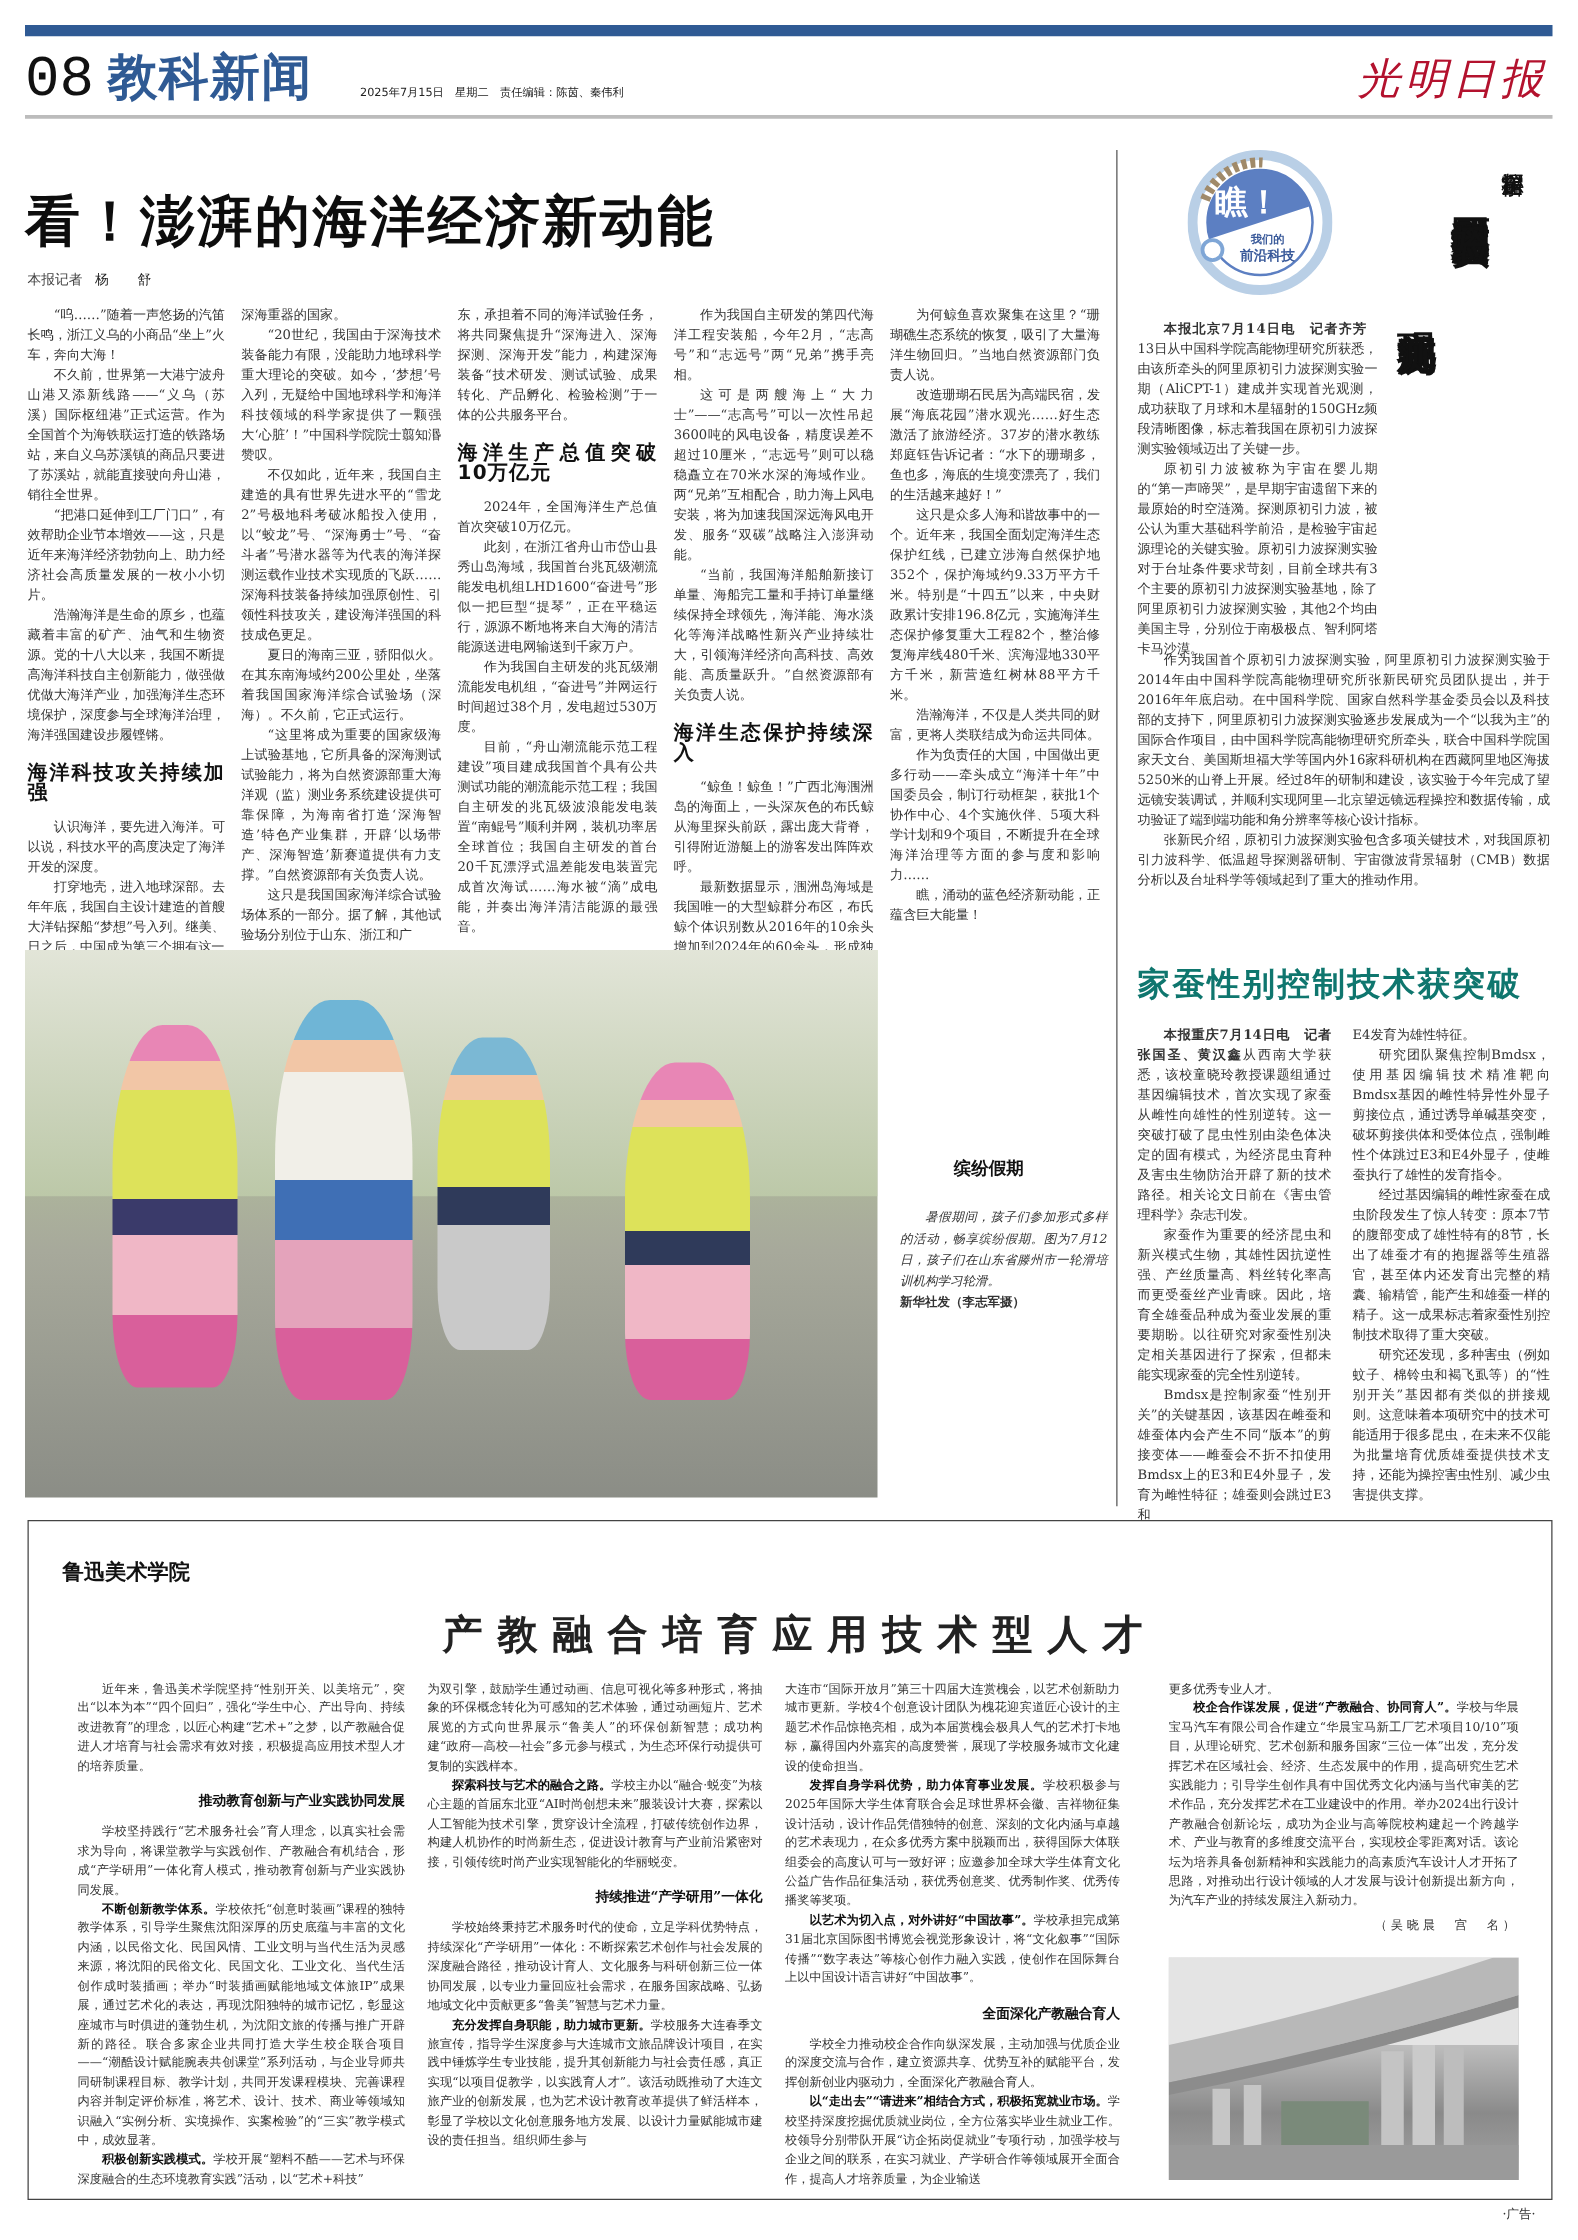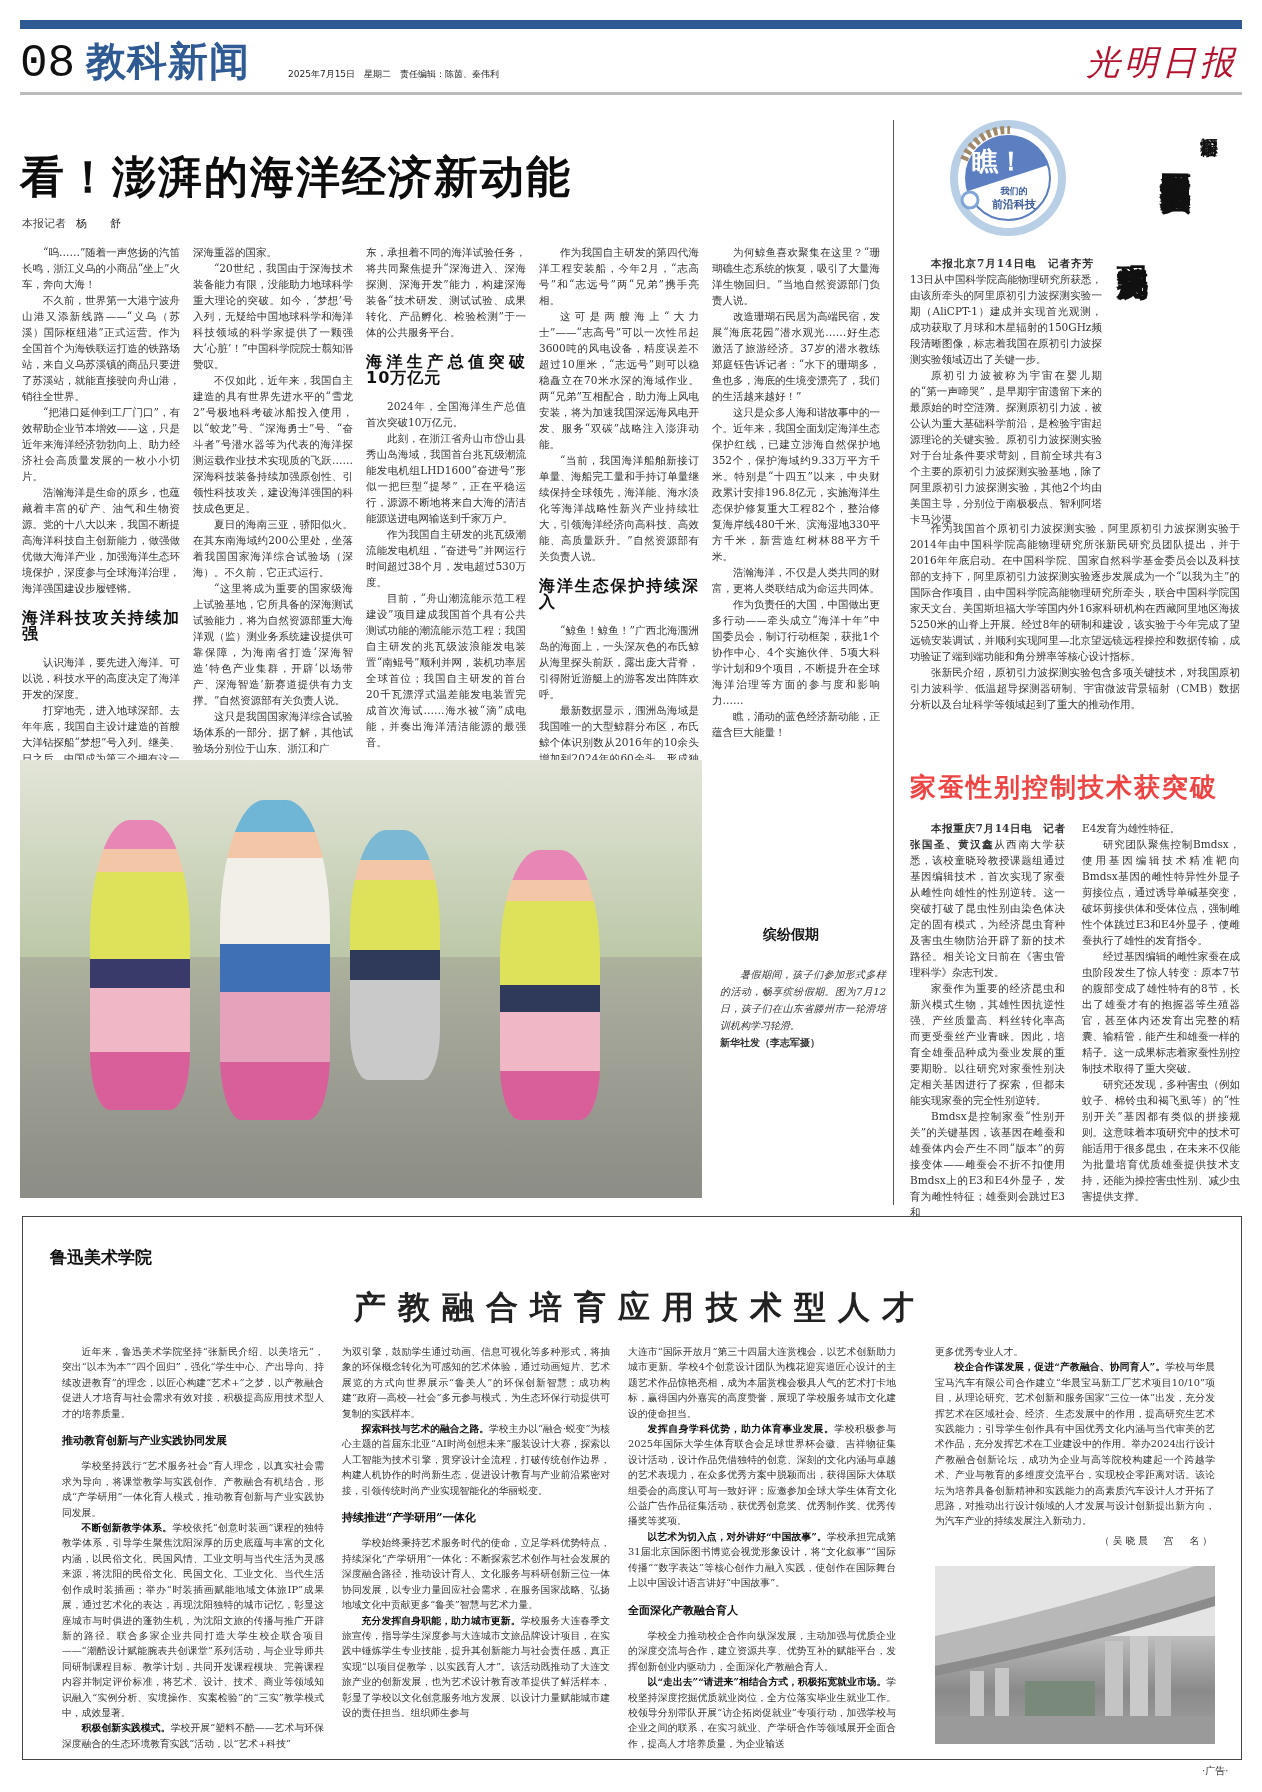--- a/index.html
+++ b/index.html
@@ -16,33 +16,33 @@
 .byline b{font-weight:normal;margin-left:10px;letter-spacing:6px;color:#222}
 .col{position:absolute;font-size:10.5px;line-height:16px;text-align:justify;color:#333}
 .col p{text-indent:2em}
 .col h3{font-family:"DejaVu Sans",sans-serif;font-size:16px;font-weight:bold;color:#111;margin:14px 0 12px;text-indent:0;letter-spacing:1px}
 .vrule{position:absolute;left:893px;top:120px;width:1px;height:1085px;background:#555}
 .badge{position:absolute;left:950px;top:120px;width:116px;height:116px}
 .kicker{position:absolute;left:1197px;top:124px;writing-mode:vertical-rl;font-family:"DejaVu Sans",sans-serif;font-size:18px;color:#111}
 .vhead1{position:absolute;left:1155px;top:148px;writing-mode:vertical-rl;font-family:"DejaVu Sans",sans-serif;font-size:31px;font-weight:bold;color:#111;letter-spacing:1px}
 .vhead2{position:absolute;left:1112px;top:240px;writing-mode:vertical-rl;font-family:"DejaVu Sans",sans-serif;font-size:31px;font-weight:bold;color:#111;letter-spacing:1px}
 .lede-b{font-weight:bold;letter-spacing:1px}
-.silk-title{position:absolute;left:910px;top:770px;font-family:"DejaVu Serif",serif;font-size:26px;font-weight:bold;color:#ef4444;letter-spacing:2px}
+.silk-title{position:absolute;left:910px;top:770px;font-family:"DejaVu Serif",serif;font-size:26px;font-weight:bold;color:#0f766e;letter-spacing:2px}
 .photo{position:absolute;left:20px;top:760px;width:682px;height:438px;overflow:hidden;background:linear-gradient(180deg,#c9d4b6 0%,#b3c09c 30%,#a7a99b 55%,#8b8d86 100%)}
 .photo .sky{position:absolute;left:0;top:0;width:100%;height:45%;background:linear-gradient(180deg,#e2e5d8,#bcc8a8)}
 .kid{position:absolute;border-radius:40% 40% 20% 20%}
 .caption-title{position:absolute;left:763px;top:926px;font-family:"DejaVu Sans",sans-serif;font-size:14px;font-weight:bold;color:#111}
 .caption{position:absolute;left:720px;top:966px;width:166px;font-size:10px;line-height:17px;color:#333;font-style:italic;text-align:justify}
 .caption .credit{display:block;text-align:left;font-style:normal;font-weight:bold;font-family:"DejaVu Sans",sans-serif;font-size:10px}
 .adbox{position:absolute;left:22px;top:1216px;width:1220px;height:544px;border:1.5px solid #444}
 .adhead{position:absolute;left:50px;top:1246px;font-family:"DejaVu Sans",sans-serif;font-size:17px;font-weight:bold;color:#111}
 .adtitle{position:absolute;left:0;width:1262px;top:1286px;text-align:center;font-family:"DejaVu Serif",serif;font-size:32px;font-weight:bold;color:#222;letter-spacing:12px;padding-left:18px}
 .adcol{position:absolute;font-size:9.8px;line-height:15.4px;text-align:justify;color:#333}
 .adcol p{text-indent:2em}
-.adcol h4{text-align:left;font-size:11px;font-weight:bold;color:#111;margin:12px 0 10px}
+.adcol h4{text-align:right;font-size:11px;font-weight:bold;color:#111;margin:12px 0 10px}
 .adcol b{color:#111}
 .adsign{text-align:right;margin-top:4px;letter-spacing:3px}
 .adphoto{position:absolute;left:935px;top:1566px;width:280px;height:178px;background:linear-gradient(180deg,#d4d4d4 0%,#bcbcbc 40%,#8a8a8a 70%,#a4a4a4 100%);overflow:hidden}
 .adtag{position:absolute;left:1202px;top:1764px;font-size:10px;color:#333}
 </style>
 </head>
 <body>
 
 <div class="topbar"></div>
 <div class="masthead">
@@ -148,21 +148,21 @@
   <p>研究团队聚焦控制Bmdsx，使用基因编辑技术精准靶向Bmdsx基因的雌性特异性外显子剪接位点，通过诱导单碱基突变，破坏剪接供体和受体位点，强制雌性个体跳过E3和E4外显子，使雌蚕执行了雄性的发育指令。</p>
   <p>经过基因编辑的雌性家蚕在成虫阶段发生了惊人转变：原本7节的腹部变成了雄性特有的8节，长出了雄蚕才有的抱握器等生殖器官，甚至体内还发育出完整的精囊、输精管，能产生和雄蚕一样的精子。这一成果标志着家蚕性别控制技术取得了重大突破。</p>
   <p>研究还发现，多种害虫（例如蚊子、棉铃虫和褐飞虱等）的“性别开关”基因都有类似的拼接规则。这意味着本项研究中的技术可能适用于很多昆虫，在未来不仅能为批量培育优质雄蚕提供技术支持，还能为操控害虫性别、减少虫害提供支撑。</p>
 </div>
 
 <div class="adbox"></div>
 <div class="adhead">鲁迅美术学院</div>
 <div class="adtitle">产教融合培育应用技术型人才</div>
 
 <div class="adcol" style="left:62px;top:1344px;width:262px">
-  <p>近年来，鲁迅美术学院坚持“张新民介绍、以美培元”，突出“以本为本”“四个回归”，强化“学生中心、产出导向、持续改进教育”的理念，以匠心构建“艺术+”之梦，以产教融合促进人才培育与社会需求有效对接，积极提高应用技术型人才的培养质量。</p>
+  <p>近年来，鲁迅美术学院坚持“性别开关、以美培元”，突出“以本为本”“四个回归”，强化“学生中心、产出导向、持续改进教育”的理念，以匠心构建“艺术+”之梦，以产教融合促进人才培育与社会需求有效对接，积极提高应用技术型人才的培养质量。</p>
   <h4>推动教育创新与产业实践协同发展</h4>
   <p>学校坚持践行“艺术服务社会”育人理念，以真实社会需求为导向，将课堂教学与实践创作、产教融合有机结合，形成“产学研用”一体化育人模式，推动教育创新与产业实践协同发展。</p>
   <p><b>不断创新教学体系。</b><span>学校依托“创意时装画”课程的独特教学体系，引导学生聚焦沈阳深厚的历史底蕴与丰富的文化内涵，以民俗文化、民国风情、工业文明与当代生活为灵感来源，将沈阳的民俗文化、民国文化、工业文化、当代生活创作成时装插画；举办“时装插画赋能地域文体旅IP”成果展，通过艺术化的表达，再现沈阳独特的城市记忆，彰显这座城市与时俱进的蓬勃生机，为沈阳文旅的传播与推广开辟新的路径。联合多家企业共同打造大学生校企联合项目——“潮酷设计赋能腕表共创课堂”系列活动，与企业导师共同研制课程目标、教学计划，共同开发课程模块、完善课程内容并制定评价标准，将艺术、设计、技术、商业等领域知识融入“实例分析、实境操作、实案检验”的“三实”教学模式中，成效显著。</span></p>
   <p><b>积极创新实践模式。</b><span>学校开展“塑料不酷——艺术与环保深度融合的生态环境教育实践”活动，以“艺术+科技”</span></p>
 </div>
 <div class="adcol" style="left:342px;top:1344px;width:268px">
   <p style="text-indent:0">为双引擎，鼓励学生通过动画、信息可视化等多种形式，将抽象的环保概念转化为可感知的艺术体验，通过动画短片、艺术展览的方式向世界展示“鲁美人”的环保创新智慧；成功构建“政府—高校—社会”多元参与模式，为生态环保行动提供可复制的实践样本。</p>
   <p><b>探索科技与艺术的融合之路。</b><span>学校主办以“融合·蜕变”为核心主题的首届东北亚“AI时尚创想未来”服装设计大赛，探索以人工智能为技术引擎，贯穿设计全流程，打破传统创作边界，构建人机协作的时尚新生态，促进设计教育与产业前沿紧密对接，引领传统时尚产业实现智能化的华丽蜕变。</span></p>
   <h4>持续推进“产学研用”一体化</h4>
   <p>学校始终秉持艺术服务时代的使命，立足学科优势特点，持续深化“产学研用”一体化：不断探索艺术创作与社会发展的深度融合路径，推动设计育人、文化服务与科研创新三位一体协同发展，以专业力量回应社会需求，在服务国家战略、弘扬地域文化中贡献更多“鲁美”智慧与艺术力量。</p>

